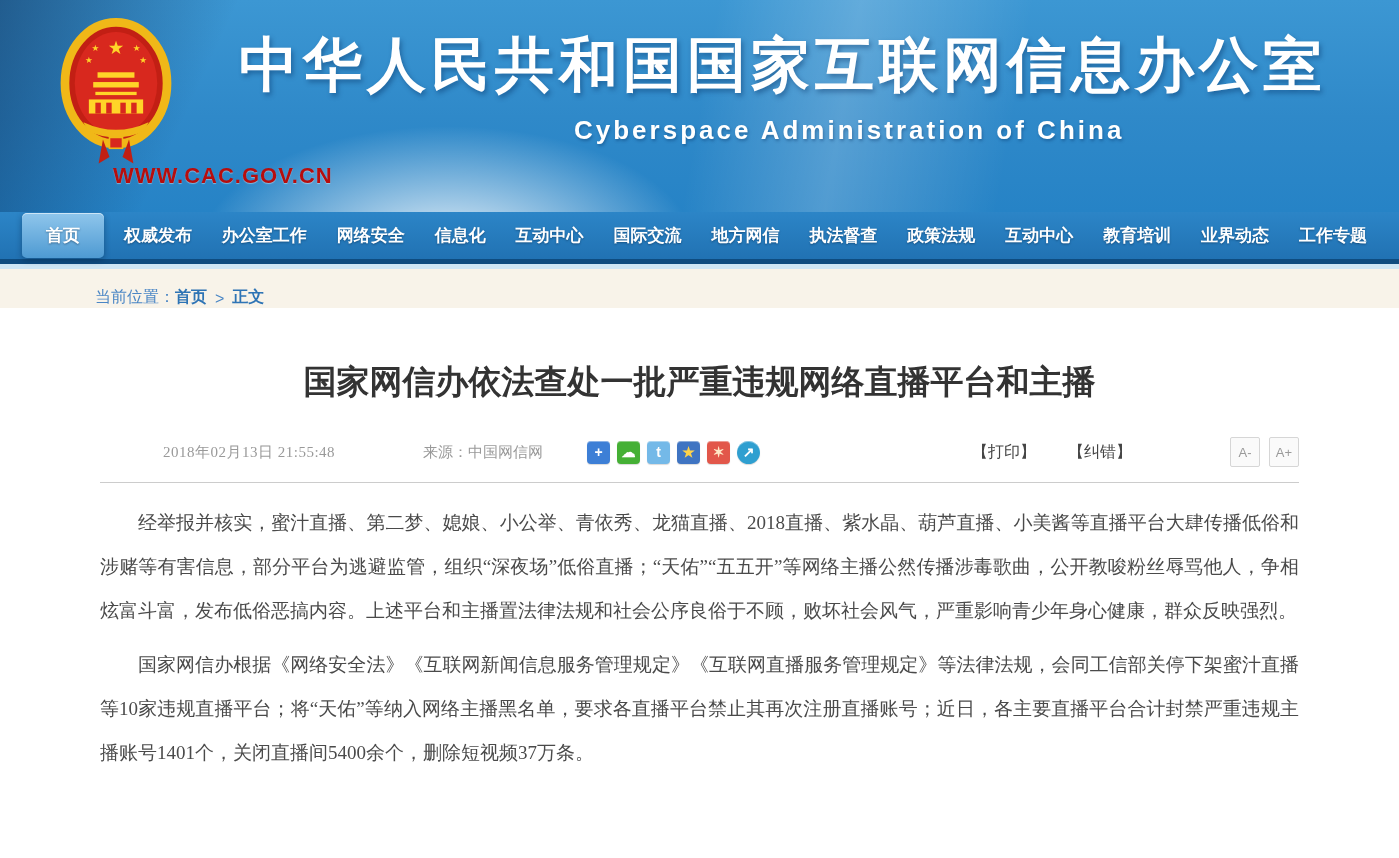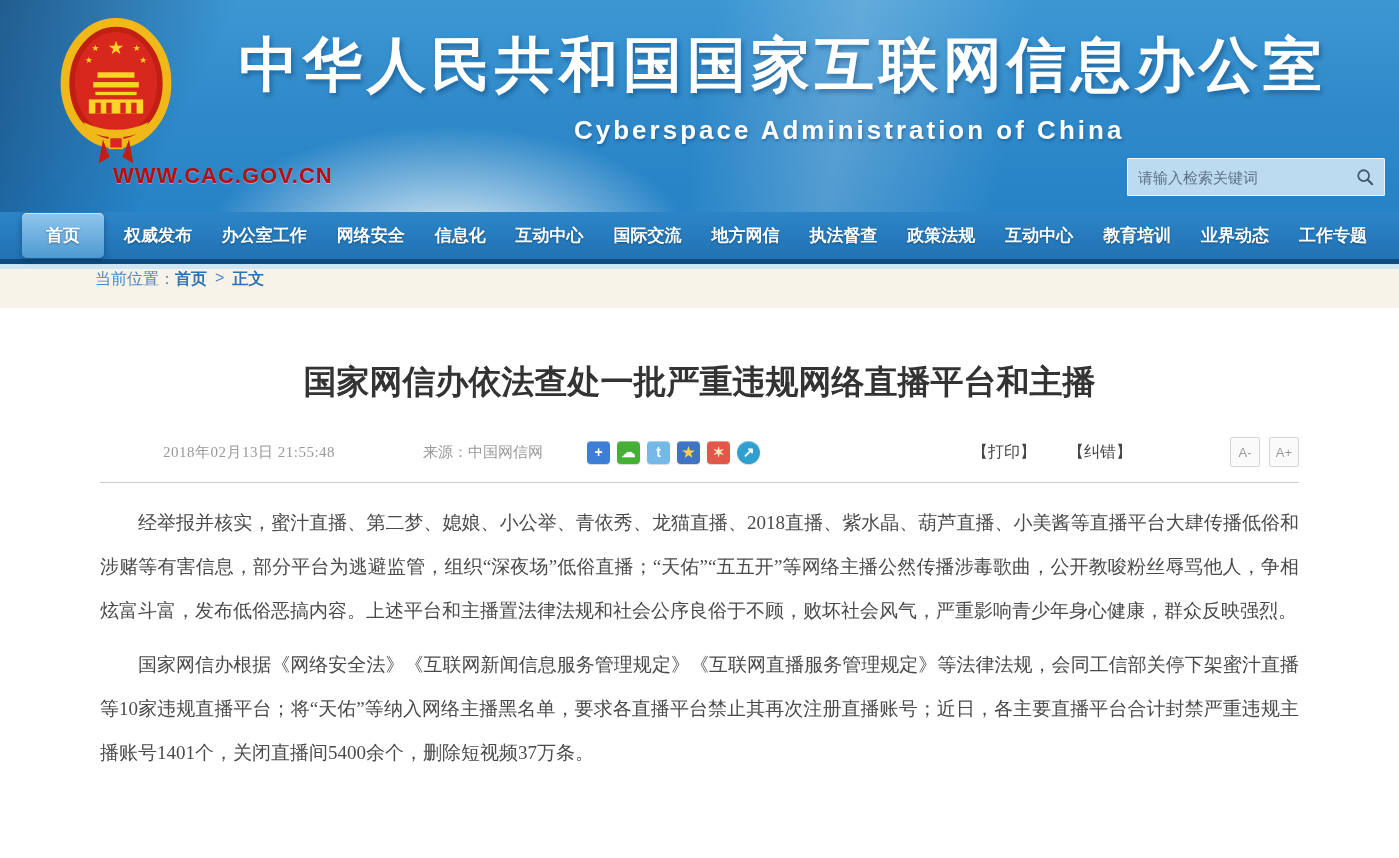--- a/index.html
+++ b/index.html
@@ -54,21 +54,21 @@
     cursor:pointer; text-shadow:0 1px 2px rgba(0,30,60,.45); white-space:nowrap;
   }
   .nav-item.active {
     background:linear-gradient(180deg,#8fc6ec 0%, #4e9ad2 100%);
     border-radius:5px; padding:11px 24px;
     box-shadow:0 2px 6px rgba(0,30,60,.4), inset 0 1px 0 rgba(255,255,255,.55);
   }
   
   .breadcrumb-bar {
     height:44px; background:#f8f3e9; border-top:5px solid #cde6f5;
-    display:flex; align-items:flex-start; padding-left:95px;
+    display:flex; align-items:flex-end; padding-left:95px;
     font-size:16px; color:#4a86c5;
   }
   .breadcrumb-bar a { color:#2e74b5; font-weight:bold; text-decoration:none; cursor:pointer; }
   .breadcrumb-sep { margin:0 8px; color:#4a86c5; }
   
   .article { padding:0 100px; }
   .article-title {
     text-align:center; margin-top:52px; font-size:33px; font-weight:bold; color:#333333;
   }
   .meta-row {
@@ -127,29 +127,20 @@
         <path d="M38 112 L34 134 L44 128 Z" fill="#c21f14"></path>
         <path d="M62 112 L66 134 L56 128 Z" fill="#c21f14"></path>
         <rect x="44" y="110" width="12" height="10" fill="#d8281e" stroke="#f0b818" stroke-width="1.5"></rect>
       </svg>
     </div>
     <div class="banner-titles">
       <div class="site-title">中华人民共和国国家互联网信息办公室</div>
       <div class="site-subtitle">Cyberspace Administration of China</div>
     </div>
     <div class="site-url">WWW.CAC.GOV.CN</div>
-    <div class="searchbox">
-      <input type="text" placeholder="请输入检索关键词" style="">
-      <button class="search-btn" aria-label="search">
-        <svg width="18" height="18" viewBox="0 0 20 20">
-          <circle cx="8.5" cy="8.5" r="6" fill="none" stroke="#44586b" stroke-width="2"></circle>
-          <line x1="13" y1="13" x2="18" y2="18" stroke="#44586b" stroke-width="2.4" stroke-linecap="round"></line>
-        </svg>
-      </button>
-    </div>
   </header>
 
   <nav class="main-nav" id="main-nav">
       <div class="nav-item active">首页</div>
       <div class="nav-item">权威发布</div>
       <div class="nav-item">办公室工作</div>
       <div class="nav-item">网络安全</div>
       <div class="nav-item">信息化</div>
       <div class="nav-item">互动中心</div>
       <div class="nav-item">国际交流</div>

